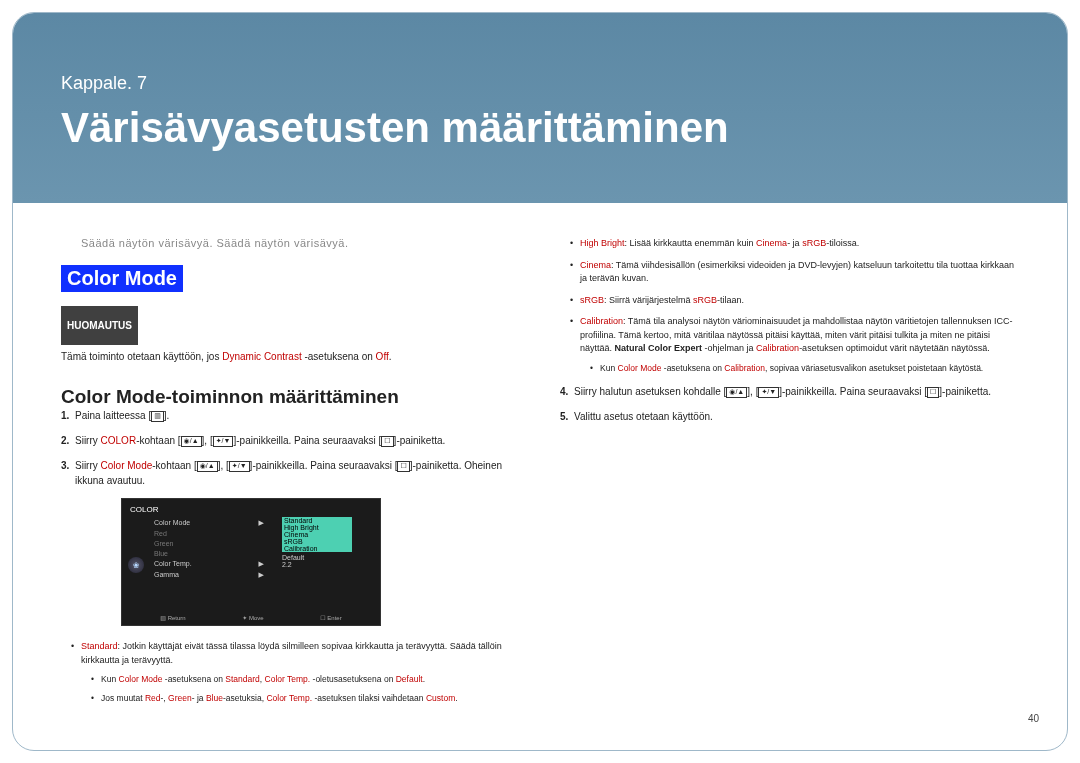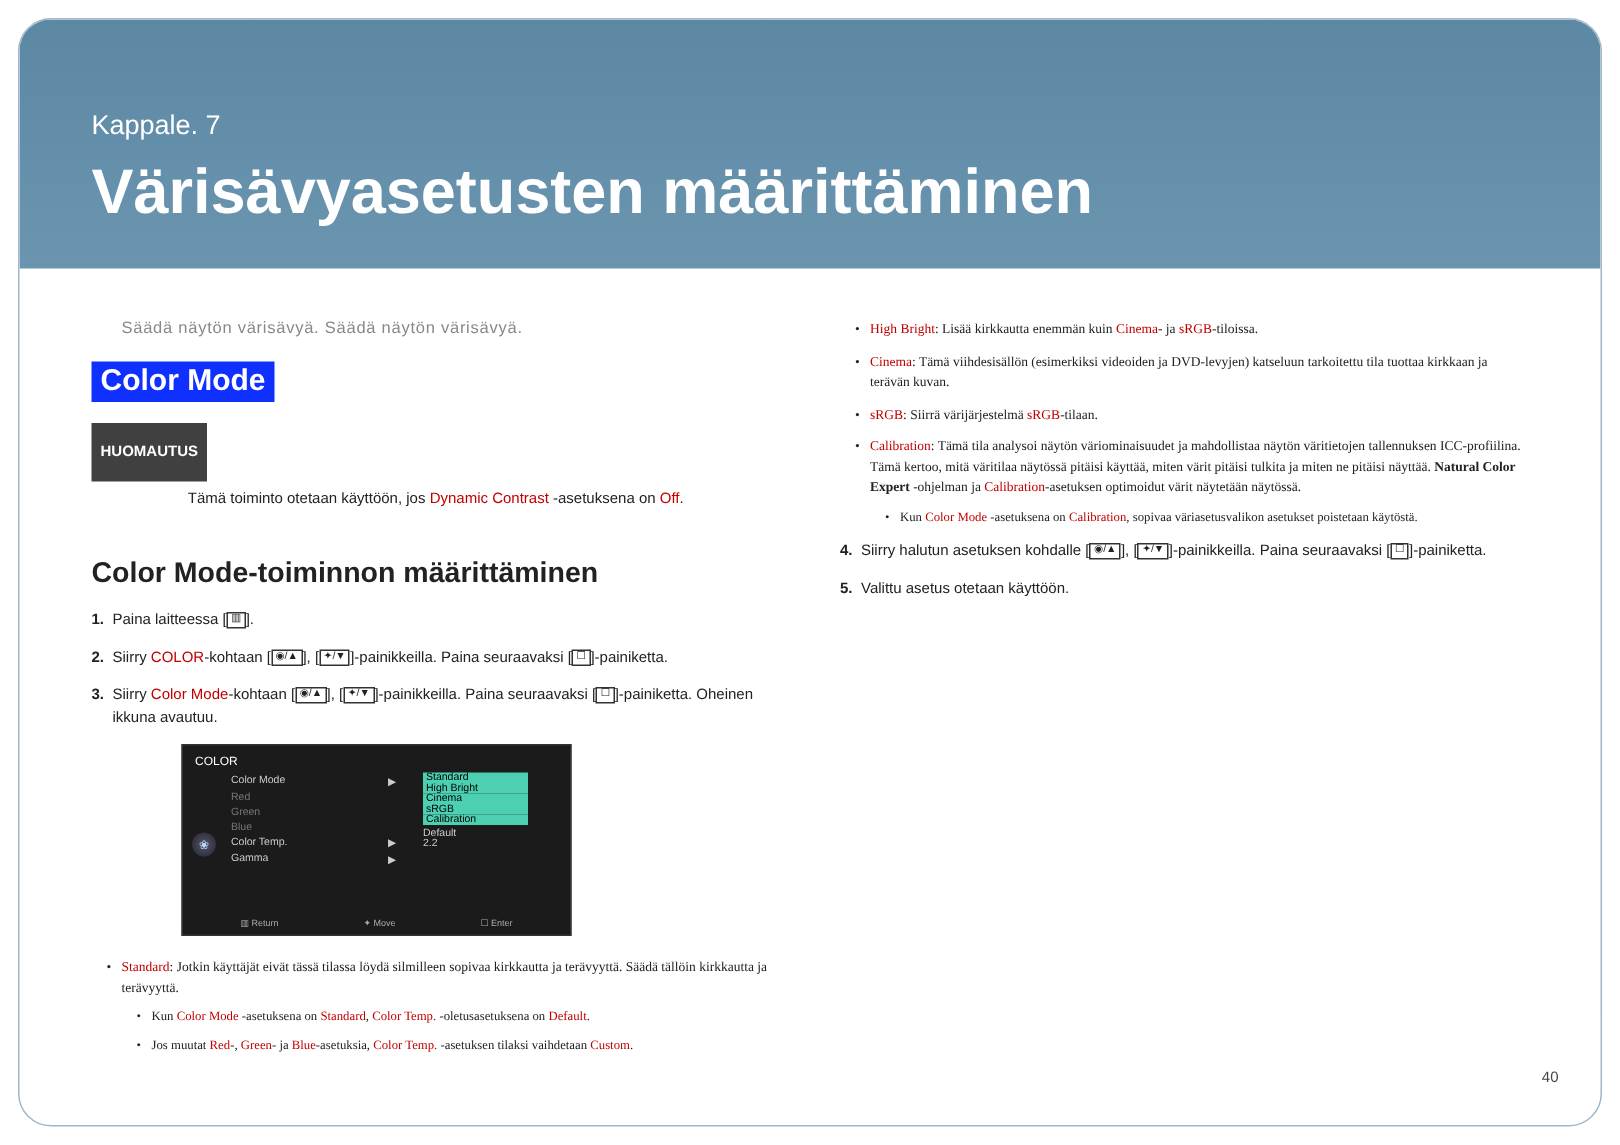--- a/index.html
+++ b/index.html
@@ -13,21 +13,21 @@
   }
   .outer-frame {
     position: absolute;
     inset: 12px 12px 12px 12px;
     border: 1px solid #9fb8c9;
     border-radius: 22px;
     overflow: hidden;
   }
   .header-banner {
     background: linear-gradient(#5c88a4, #6b95af);
-    height: 166px;
+    height: 190px;
     padding: 60px 36px 0 48px;
     color: #fff;
   }
   .chapter-label {
     font-size: 18px;
     font-weight: 400;
     margin-bottom: 10px;
   }
   .chapter-title {
     font-size: 42px;
@@ -56,25 +56,24 @@
   }
   .note-badge {
     display: inline-block;
     background: #404040;
     color: #fff;
     font-size: 10px;
     font-weight: 700;
     padding: 14px 6px;
     margin-bottom: 6px;
   }
-  .note-text { font-size: 10px; margin-bottom: 34px; text-align: center; }
+  .note-text { font-size: 10px; margin-bottom: 24px; }
   .subheading {
     font-size: 19px;
     font-weight: 700;
-    margin-bottom: 12px;
   }
   ol.steps { list-style: none; counter-reset: step; }
   ol.steps > li {
     counter-increment: step;
     margin-bottom: 10px;
     line-height: 1.5;
     font-size: 10px;
     padding-left: 14px;
     position: relative;
   }
@@ -103,21 +102,21 @@
   .osd-dim { color: #777; }
   .osd-bottom { position: absolute; bottom: 4px; left: 10px; right: 10px; display: flex; justify-content: space-around; color: #aaa; font-size: 6px; }
   .osd-icon {
     position: absolute; left: 6px; top: 58px; width: 16px; height: 16px;
     border-radius: 50%; background: radial-gradient(#556, #223); color: #b6d8ff;
     font-size: 8px; display: flex; align-items: center; justify-content: center;
   }
   ul.bullets { list-style: none; padding-left: 10px; }
   ul.bullets > li {
     position: relative; padding-left: 10px; margin-bottom: 8px;
-    font-size: 9px; line-height: 1.5; font-family: Liberation Serif, serif;
+    font-size: 9px; line-height: 1.5;
   }
   ul.bullets > li::before {
     content: "•"; position: absolute; left: 0; top: 0;
   }
   ul.sub-bullets { list-style: none; padding-left: 10px; margin-top: 6px; }
   ul.sub-bullets > li {
     position: relative; padding-left: 10px; margin-bottom: 6px;
     font-size: 8.5px; line-height: 1.5;
   }
   ul.sub-bullets > li::before { content: "•"; position: absolute; left: 0; }

